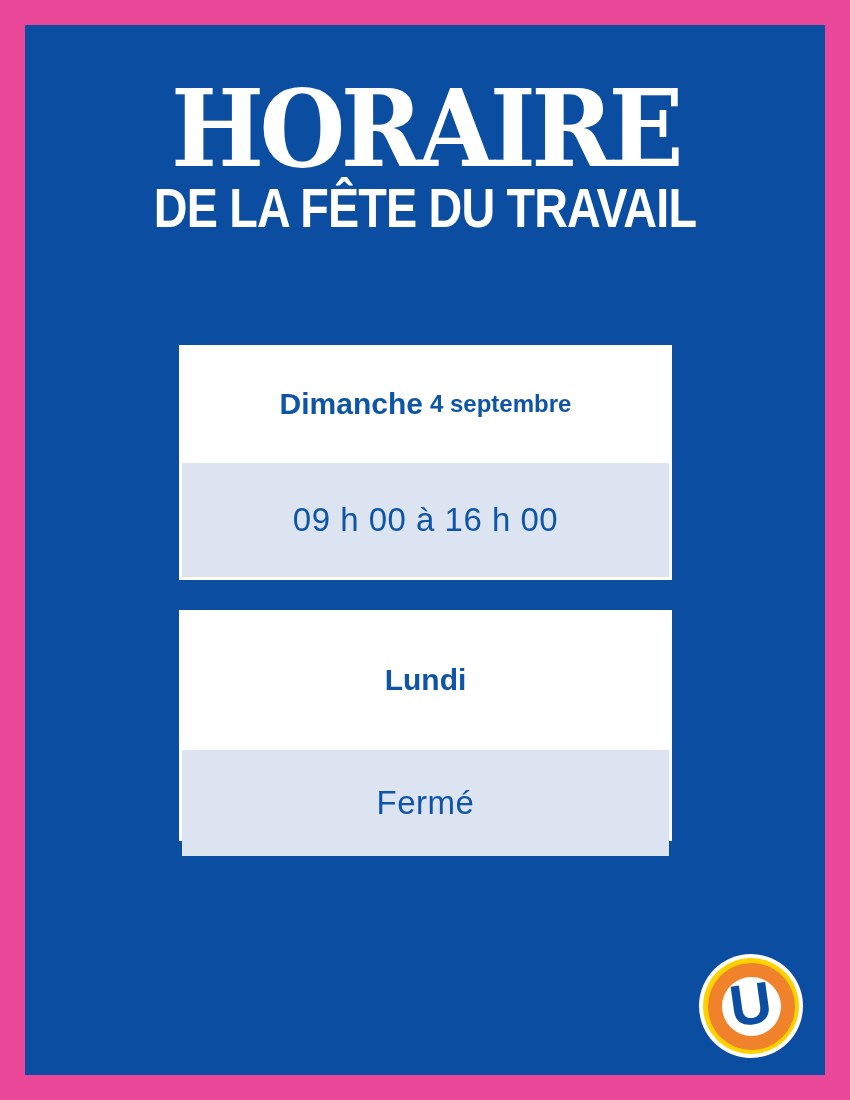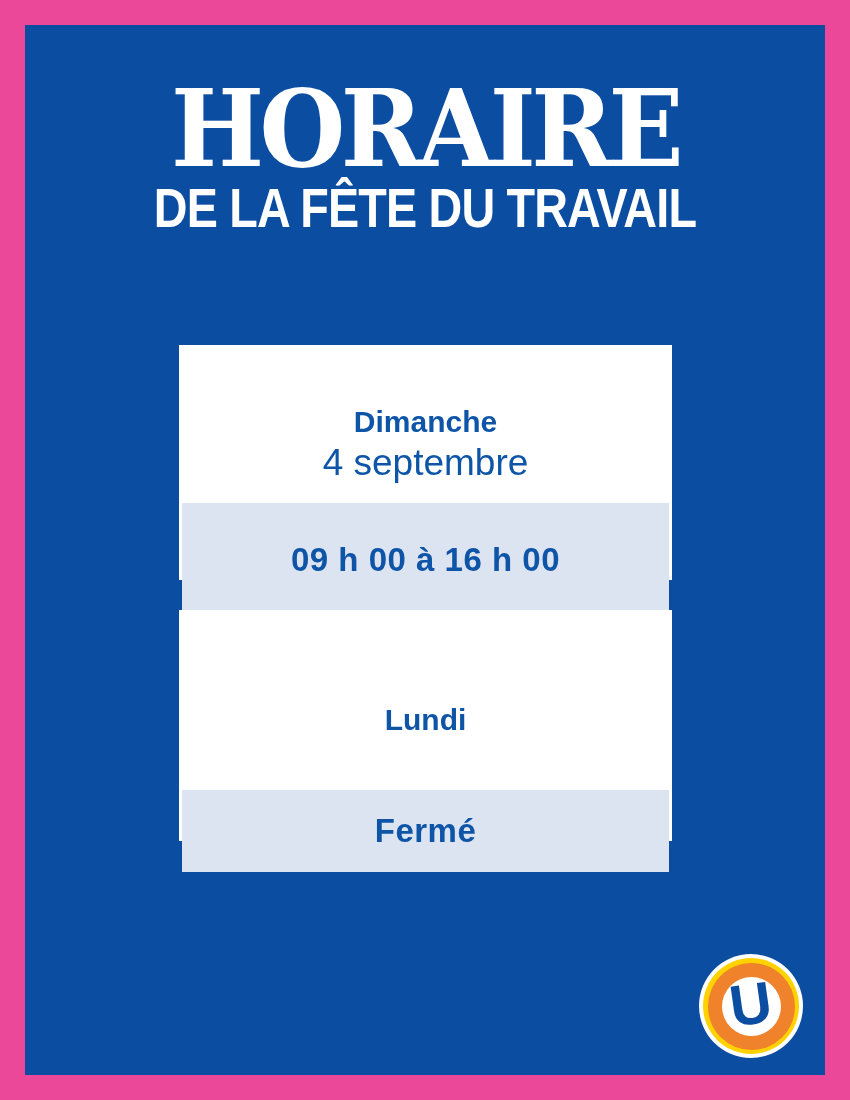--- a/index.html
+++ b/index.html
@@ -25,29 +25,29 @@
   .subtitle{
     position:absolute;left:0;top:181px;width:100%;
     text-align:center;color:#ffffff;
     font-weight:bold;font-size:55px;line-height:1;
     letter-spacing:-1px;white-space:nowrap;
     transform:scaleX(0.85);transform-origin:center top;
   }
 
   .card{position:absolute;left:179px;width:493px;background:#ffffff;}
   .card-top{
-    display:flex;flex-direction:column;align-items:center;justify-content:center;
-    gap:7px;color:var(--text-blue);margin-top:40px;
+    display:flex;flex-direction:row;align-items:center;justify-content:center;
+    gap:7px;color:var(--text-blue);
   }
   .card-day{font-size:30px;font-weight:bold;line-height:1;}
-  .card-date{font-size:37px;font-weight:normal;line-height:1;}
+  .card-date{font-size:24px;font-weight:bold;line-height:1;}
   .card-hours{
     margin:0 3px 3px 3px;background:var(--light);
     display:flex;align-items:center;justify-content:center;
-    color:var(--text-blue);font-size:33px;font-weight:bold;letter-spacing:0.5px;
+    color:var(--text-blue);font-size:33px;font-weight:normal;letter-spacing:0.5px;
   }
 
   .logo{
     position:absolute;left:699px;top:954px;width:104px;height:104px;border-radius:50%;
     background:#ffffff;display:flex;align-items:center;justify-content:center;
   }
   .logo-yellow{width:96px;height:96px;border-radius:50%;background:var(--yellow);
     display:flex;align-items:center;justify-content:center;}
   .logo-orange{width:87px;height:87px;border-radius:50%;background:var(--orange);
     display:flex;align-items:center;justify-content:center;}
@@ -72,21 +72,21 @@
       <div class="card-day">Dimanche</div>
       <div class="card-date">4 septembre</div>
     </div>
     <div class="card-hours" style="height:114px;">09 h 00 à 16 h 00</div>
   </div>
 
   <div class="card" style="top:610px;height:231px;">
     <div class="card-top" style="height:140px;">
       <div class="card-day">Lundi</div>
     </div>
-    <div class="card-hours" style="height:82px;">Fermé</div>
+    <div class="card-hours" style="height:106px;">Fermé</div>
   </div>
 
   <div class="logo">
     <div class="logo-yellow">
       <div class="logo-orange">
         <div class="logo-inner">
           <span class="logo-u">U</span>
         </div>
       </div>
     </div>

